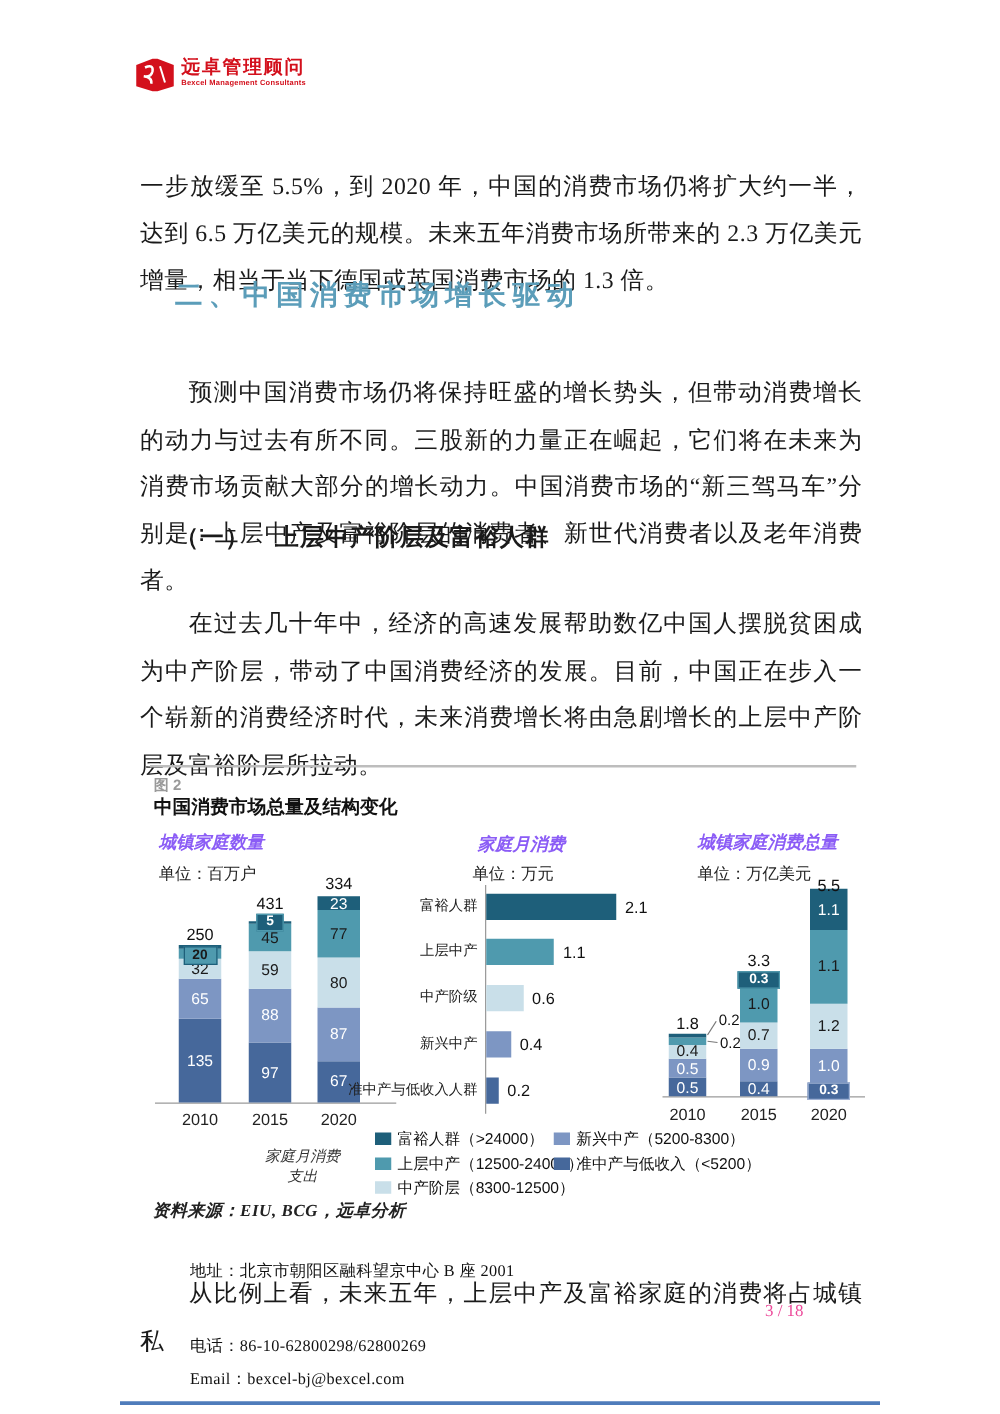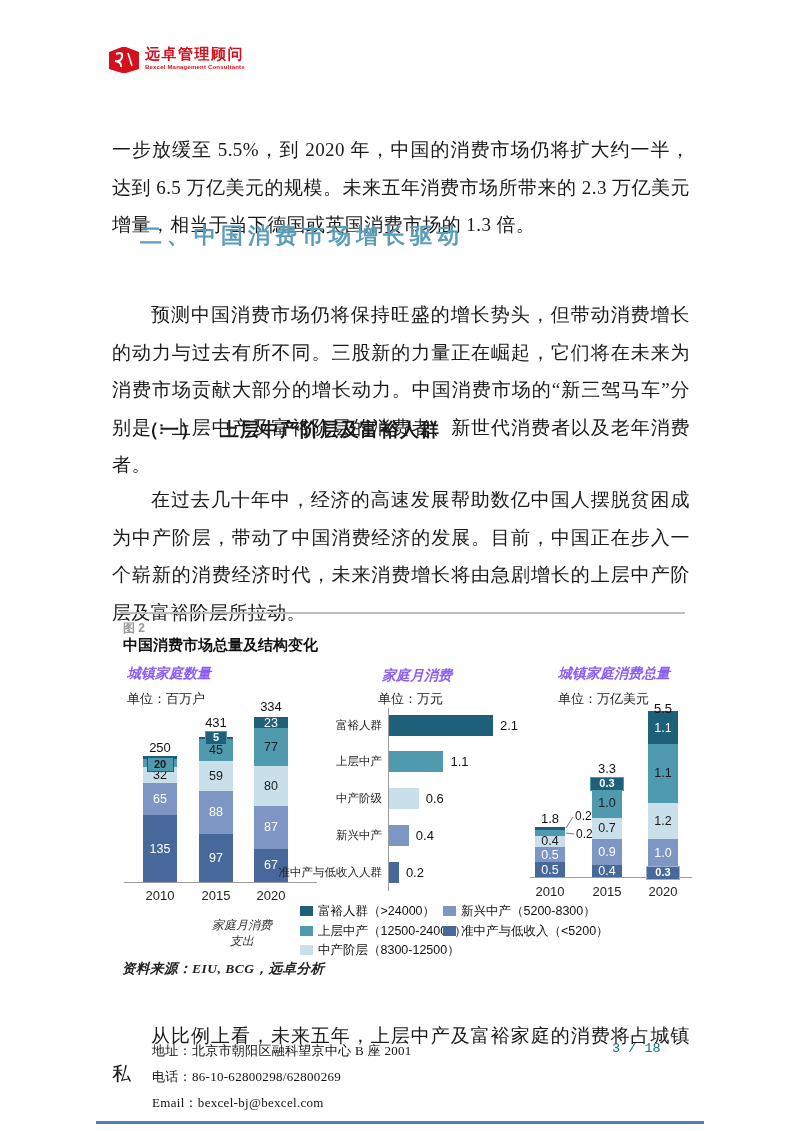--- a/index.html
+++ b/index.html
@@ -28,21 +28,21 @@
   .chart-title{position:absolute;font-size:14px;font-weight:bold;font-style:italic;
                font-family:"Liberation Serif",serif;color:#8b5cf6;text-align:right;}
   .chart-unit{position:absolute;font-size:13px;color:#222;}
   .axis-note{position:absolute;left:203px;top:305px;width:78px;text-align:center;
              font-size:12px;font-style:italic;font-family:"Liberation Serif",serif;
              color:#333;line-height:16px;}
   .fig-source{position:absolute;left:122px;top:348px;font-size:13.5px;font-style:italic;
               font-weight:bold;font-family:"Liberation Serif",serif;color:#222;letter-spacing:.5px;}
   
   .footer-line{position:absolute;left:152px;font-size:13px;letter-spacing:.3px;color:#111;}
-  .page-num{position:absolute;left:612px;top:1041px;font-size:13.5px;color:#0f766e;font-family:Liberation Mono, monospace;}
+  .page-num{position:absolute;left:612px;top:1041px;font-size:13.5px;color:#ec4899;}
   .bottom-bar{position:absolute;left:96px;top:1121px;width:608px;height:3px;background:#4f7cbb;}
 </style>
 </head>
 <body>
 
 <div class="page">
 
   <div class="logo-wrap">
     <span>
       <svg width="32" height="28" viewBox="0 0 32 28">
@@ -196,19 +196,19 @@
         <div style="position: absolute; left: 461px; top: 292px; font: 12.5px / 15px &quot;Liberation Sans&quot;, &quot;DejaVu Sans&quot;, sans-serif; color: rgb(17, 17, 17);">新兴中产（5200-8300）</div>
         <div style="position: absolute; left: 443px; top: 313.5px; width: 13px; height: 10px; background: rgb(70, 104, 155);"></div>
         <div style="position: absolute; left: 461px; top: 311.5px; font: 12.5px / 15px &quot;Liberation Sans&quot;, &quot;DejaVu Sans&quot;, sans-serif; color: rgb(17, 17, 17);">准中产与低收入（&lt;5200）</div>
       </div>
 
     <div class="fig-source">资料来源：EIU, BCG，远卓分析</div>
   </div>
 
   <p class="para indent" style="top:998px;">从比例上看，未来五年，上层中产及富裕家庭的消费将占城镇私</p>
 
-  <div class="footer-line" style="top:1042px;">地址：北京市朝阳区融科望京中心 B 座 2001</div>
+  <div class="footer-line" style="top:1008px;">地址：北京市朝阳区融科望京中心 B 座 2001</div>
   <div class="footer-line" style="top:1068px;">电话：86-10-62800298/62800269</div>
   <div class="footer-line" style="top:1094px;text-align:right;">Email：bexcel-bj@bexcel.com</div>
   <div class="page-num">3 / 18</div>
   <div class="bottom-bar"></div>
 
 </div>
 
 </body></html>

